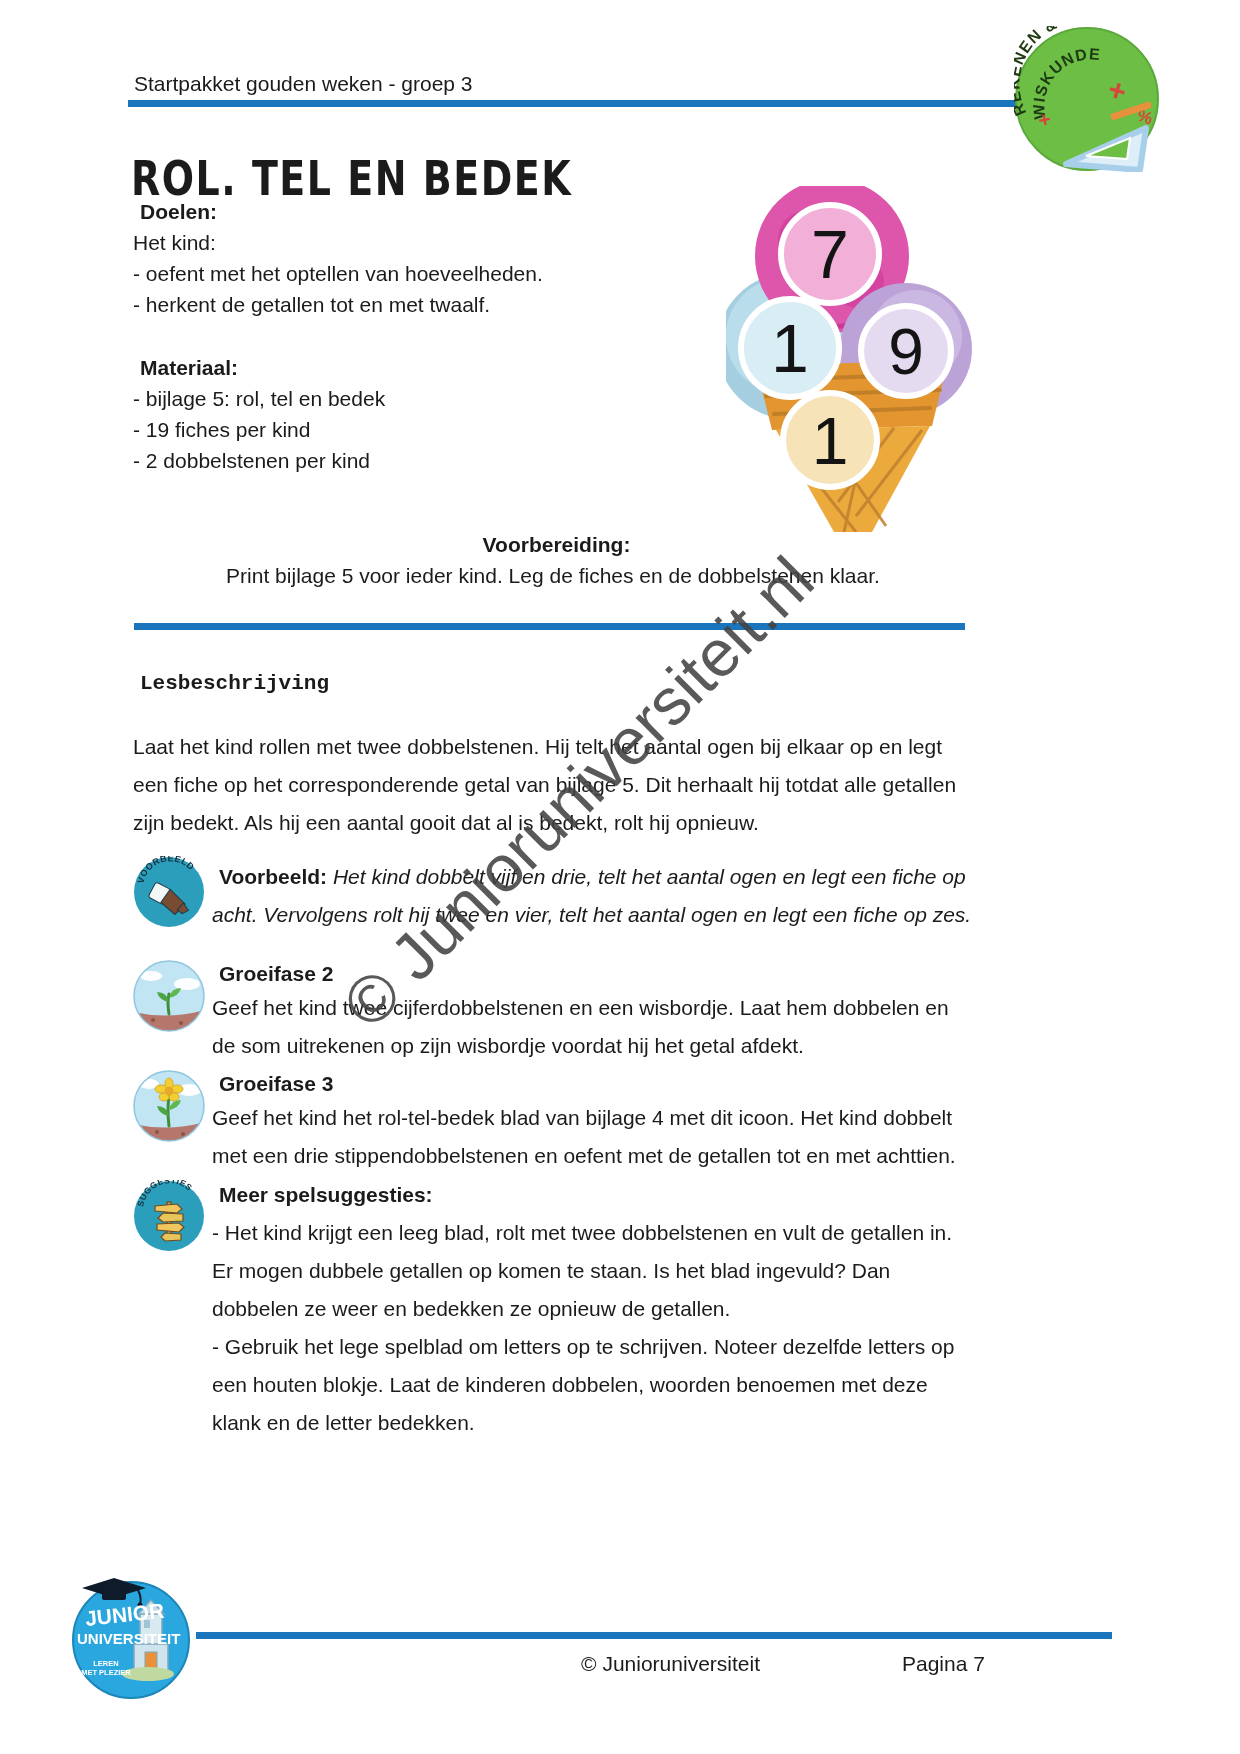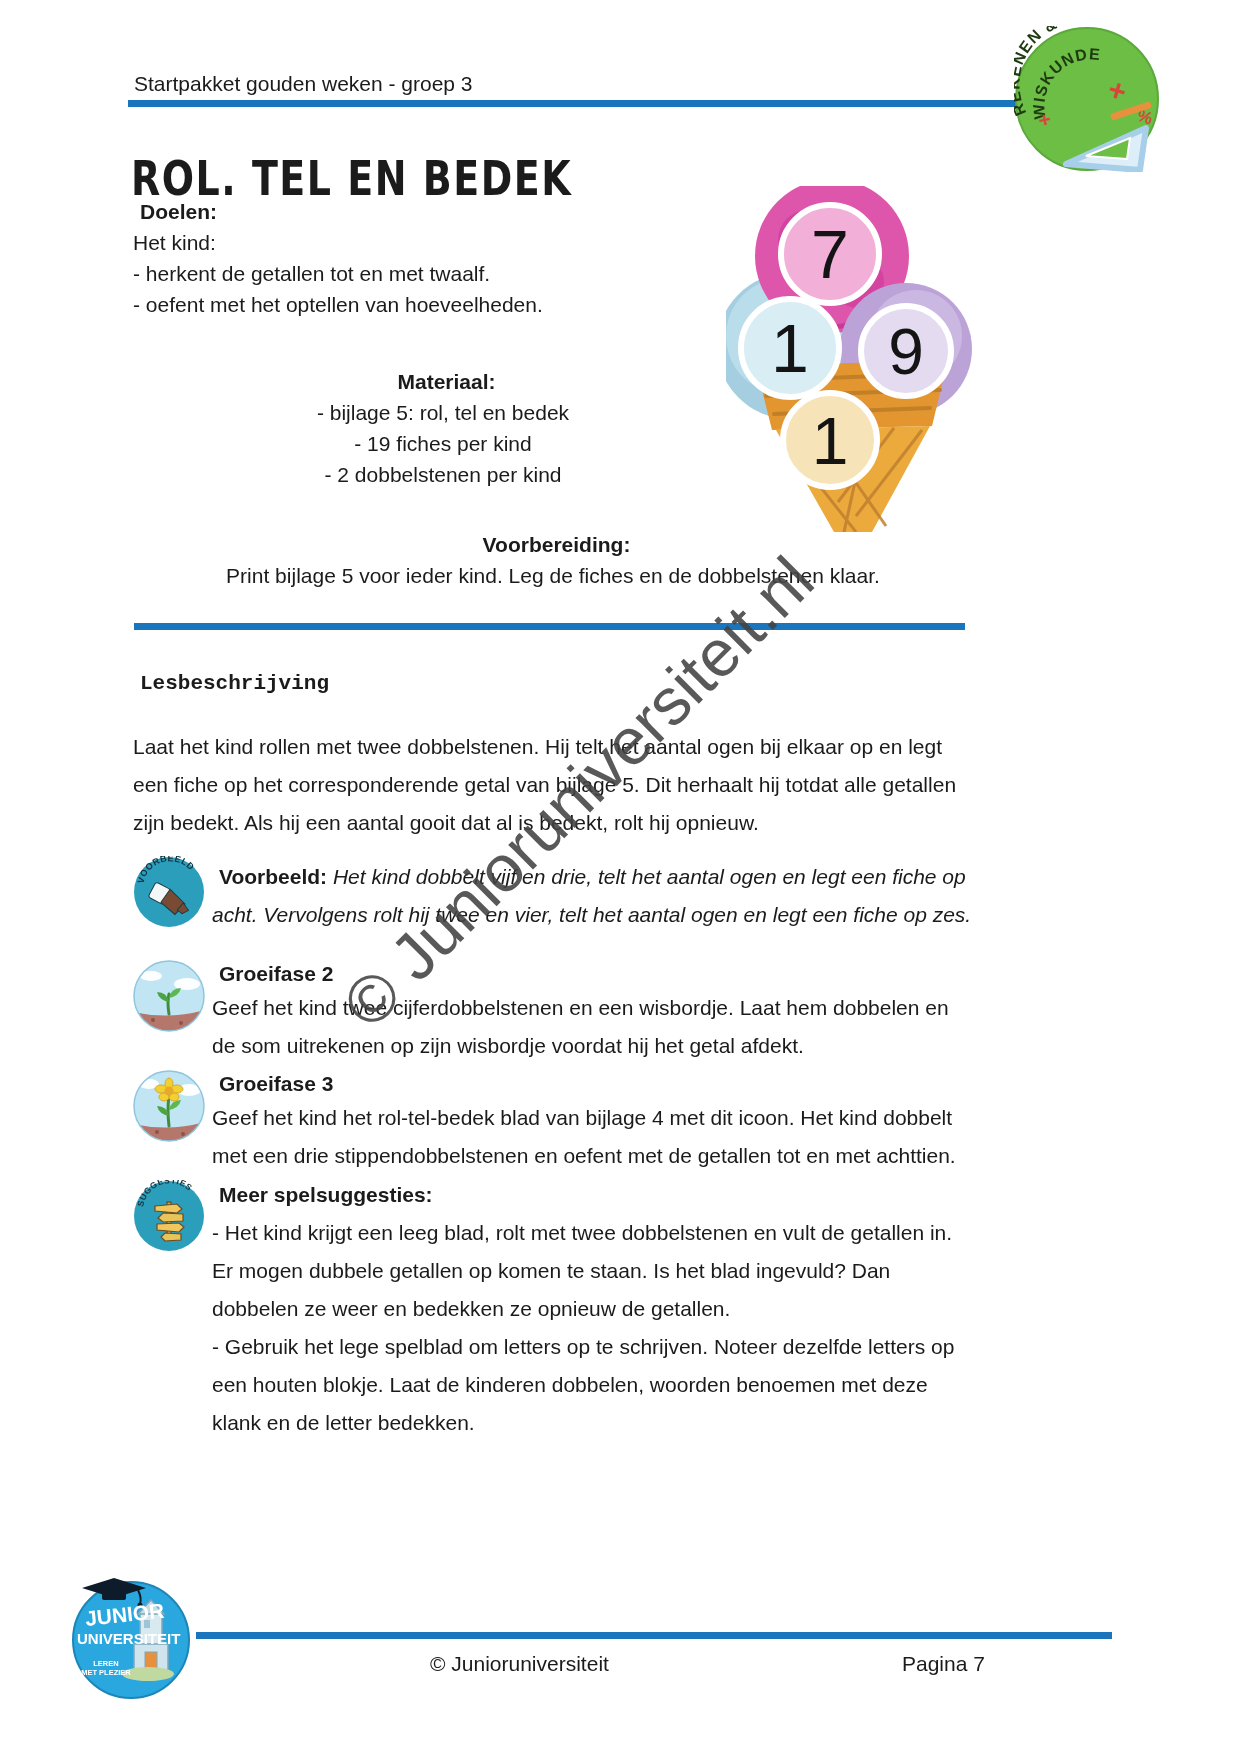--- a/index.html
+++ b/index.html
@@ -18,41 +18,41 @@
   .header-rule { left:128px; top:100px; width:972px; }
   .badge { left:1014px; top:26px; width:146px; height:146px; }
 
   .page-title {
     left:131px; top:150px; font-size:38px; font-weight:900; letter-spacing:1.5px;
     transform:scaleY(1.28); transform-origin:left top;
     font-family:"DejaVu Sans", sans-serif;
   }
 
   .sec-doelen   { left:133px; top:196px; width:620px; }
-  .sec-materiaal{ left:133px; top:366px; width:620px;text-align:center; }
+  .sec-materiaal{ left:133px; top:352px; width:620px; }
   .sec-voorber  { left:133px; top:529px; width:840px;text-align:center; }
   .icecream     { left:726px; top:186px; width:252px; height:346px; }
 
   .divider      { left:134px; top:623px; width:831px; }
   .les-heading  { left:133px; top:672px; font-size:21px;font-family:Liberation Mono, monospace; }
   .les-par      { left:133px; top:728px; width:842px; }
 
   .row-icon { width:72px; height:72px; left:133px; }
   .row-text { left:212px; width:765px; }
 
   .wm {
     left:178px; top:752px; width:810px; height:90px;
     font-size:66px; color:rgba(66,66,66,0.88); text-align:center;
     transform:rotate(-45deg); white-space:nowrap; z-index:30;
     font-family:"Liberation Sans", sans-serif;
   }
 
   .footer-logo { left:68px; top:1574px; width:126px; height:126px; overflow:visible; }
   .footer-rule { left:196px; top:1632px; width:916px; }
-  .footer-copy { left:430px; top:1652px; width:330px; text-align:left; font-size:21px; }
+  .footer-copy { left:430px; top:1652px; width:330px; text-align:right; font-size:21px; }
   .footer-page { left:902px; top:1652px; font-size:21px; }
 
   .it { font-style:italic; }
   svg { display:block; }
   svg text { font-family:"Liberation Sans", sans-serif; }
 </style>
 </head>
 <body>
 
 <div class="abs header-title">Startpakket gouden weken - groep 3</div>
@@ -79,22 +79,22 @@
     <polygon points="72,130 116,112 113,133" fill="#6CBE45" stroke="#ffffff" stroke-width="2"></polygon>
     <rect x="96" y="88" width="42" height="7" rx="2" fill="#E8913C" transform="rotate(-18 96 88)"></rect>
   </g>
 </svg>
 
 <div class="abs page-title">ROL. TEL EN BEDEK</div>
 
 <div class="abs sec-doelen bt">
   <div class="bold">Doelen:</div>
   <div>Het kind:</div>
+  <div>- oefent met het optellen van hoeveelheden.</div>
   <div>- herkent de getallen tot en met twaalf.</div>
-  <div>- oefent met het optellen van hoeveelheden.</div>
 </div>
 
 <div class="abs sec-materiaal bt">
   <div class="bold">Materiaal:</div>
   <div>- bijlage 5: rol, tel en bedek</div>
   <div>- 19 fiches per kind</div>
   <div>- 2 dobbelstenen per kind</div>
 </div>
 
 <div class="abs sec-voorber bt">

